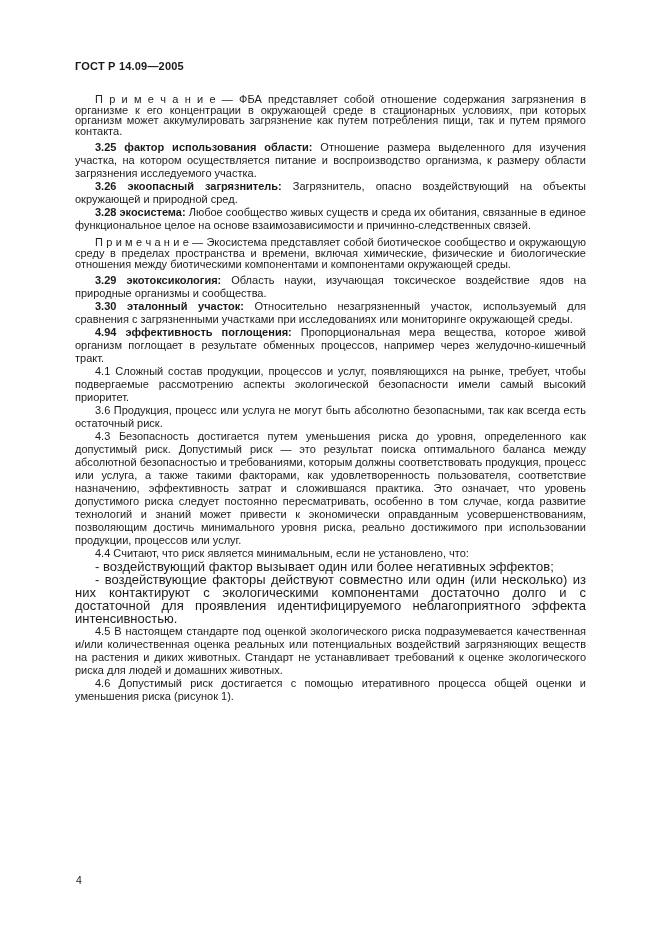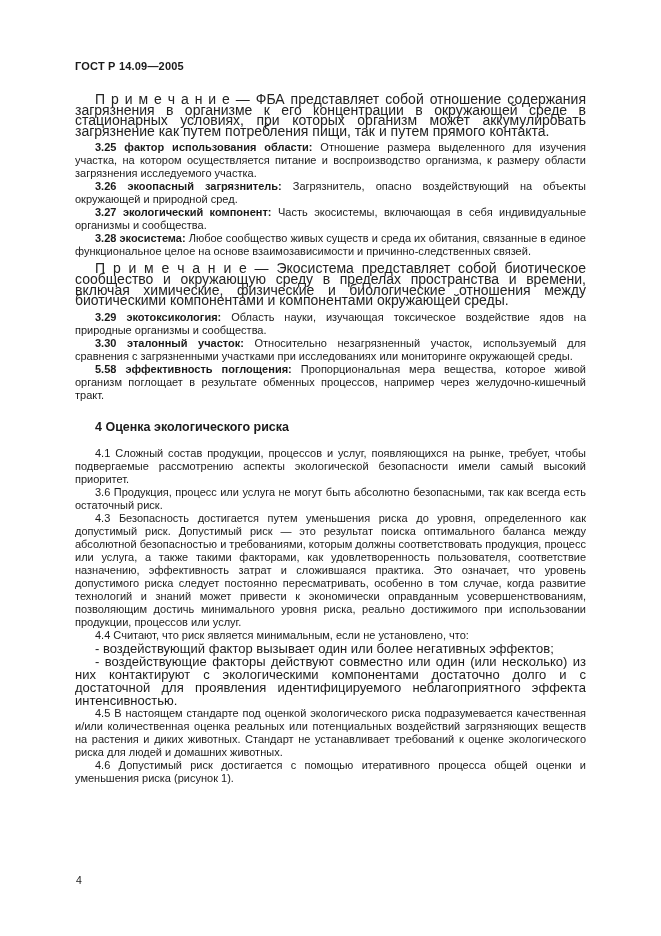--- a/index.html
+++ b/index.html
@@ -25,21 +25,21 @@
     letter-spacing: 0.2px;
     margin-bottom: 22px;
   }
   .body-text p { text-align: justify; }
   p.para {
     font-size: 11px;
     line-height: 13px;
     text-indent: 20px;
   }
   p.note {
-    font-size: 14px;
+    font-size: 11px;
     line-height: 10.6px;
     text-indent: 20px;
     margin: 5px 0 5px 0;
     color: #222222;
   }
   p.term b { font-weight: bold; }
   h2.sec-heading {
     font-size: 12.5px;
     font-weight: bold;
     margin: 18px 0 13px 0;
@@ -73,25 +73,20 @@
       <b>фактор использования области:</b>
       <span>Отношение размера выделенного для изучения участка, на котором осуществляется питание и воспроизводство организма, к размеру области загрязнения исследуемого участка.</span>
     </p>
 
     <p class="para term">
       <b>3.26</b>
       <b>экоопасный загрязнитель:</b>
       <span>Загрязнитель, опасно воздействующий на объекты окружающей и природной сред.</span>
     </p>
 
-    <p class="para term">
-      <b>3.27</b>
-      <b>экологический компонент:</b>
-      <span>Часть экосистемы, включающая в себя индивидуальные организмы и сообщества.</span>
-    </p>
 
     <p class="para term">
       <b>3.28</b>
       <b>экосистема:</b>
       <span>Любое сообщество живых существ и среда их обитания, связанные в единое функциональное целое на основе взаимозависимости и причинно-следственных связей.</span>
     </p>
 
     <p class="note">П р и м е ч а н и е — Экосистема представляет собой биотическое сообщество и окружающую среду в пределах пространства и времени, включая химические, физические и биологические отношения между биотическими компонентами и компонентами окружающей среды.</p>
 
     <p class="para term">
@@ -100,26 +95,25 @@
       <span>Область науки, изучающая токсическое воздействие ядов на природные организмы и сообщества.</span>
     </p>
 
     <p class="para term">
       <b>3.30</b>
       <b>эталонный участок:</b>
       <span>Относительно незагрязненный участок, используемый для сравнения с загрязненными участками при исследованиях или мониторинге окружающей среды.</span>
     </p>
 
     <p class="para term">
-      <b>5.58</b>
+      <b>4.94</b>
       <b>эффективность поглощения:</b>
       <span>Пропорциональная мера вещества, которое живой организм поглощает в результате обменных процессов, например через желудочно-кишечный тракт.</span>
     </p>
 
-    <h2 class="sec-heading">4 Оценка экологического риска</h2>
 
     <p class="para">4.1 Сложный состав продукции, процессов и услуг, появляющихся на рынке, требует, чтобы подвергаемые рассмотрению аспекты экологической безопасности имели самый высокий приоритет.</p>
     <p class="para">3.6 Продукция, процесс или услуга не могут быть абсолютно безопасными, так как всегда есть остаточный риск.</p>
     <p class="para">4.3 Безопасность достигается путем уменьшения риска до уровня, определенного как допустимый риск. Допустимый риск — это результат поиска оптимального баланса между абсолютной безопасностью и требованиями, которым должны соответствовать продукция, процесс или услуга, а также такими факторами, как удовлетворенность пользователя, соответствие назначению, эффективность затрат и сложившаяся практика. Это означает, что уровень допустимого риска следует постоянно пересматривать, особенно в том случае, когда развитие технологий и знаний может привести к экономически оправданным усовершенствованиям, позволяющим достичь минимального уровня риска, реально достижимого при использовании продукции, процессов или услуг.</p>
     <p class="para">4.4 Считают, что риск является минимальным, если не установлено, что:</p>
     <p class="list-item">- воздействующий фактор вызывает один или более негативных эффектов;</p>
     <p class="list-item">- воздействующие факторы действуют совместно или один (или несколько) из них контактируют с экологическими компонентами достаточно долго и с достаточной для проявления идентифицируемого неблагоприятного эффекта интенсивностью.</p>
     <p class="para">4.5 В настоящем стандарте под оценкой экологического риска подразумевается качественная и/или количественная оценка реальных или потенциальных воздействий загрязняющих веществ на растения и диких животных. Стандарт не устанавливает требований к оценке экологического риска для людей и домашних животных.</p>
     <p class="para">4.6 Допустимый риск достигается с помощью итеративного процесса общей оценки и уменьшения риска (рисунок 1).</p>
 

